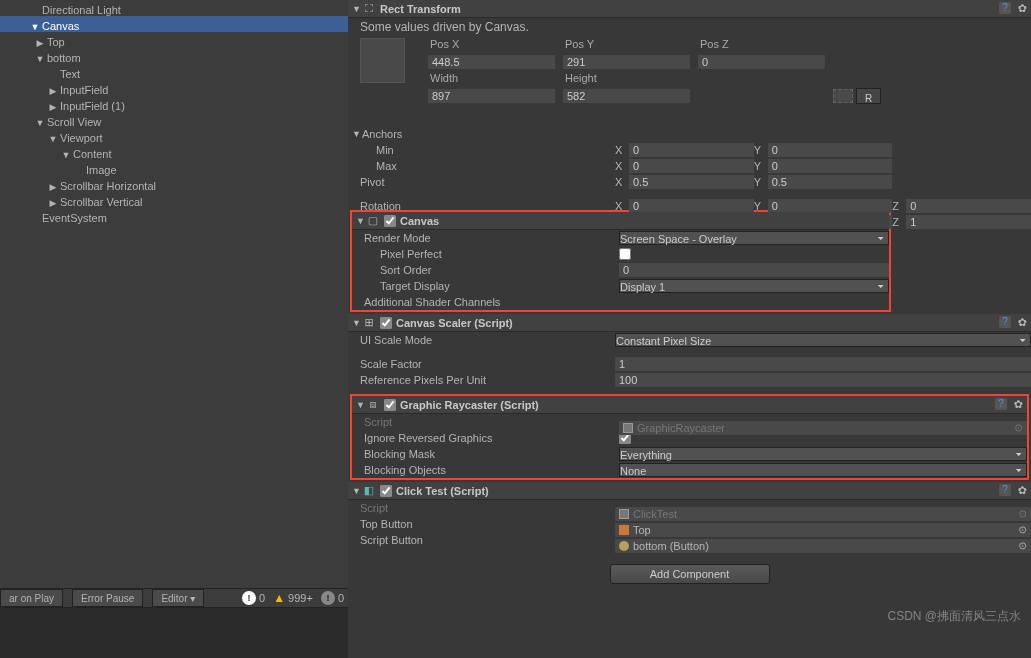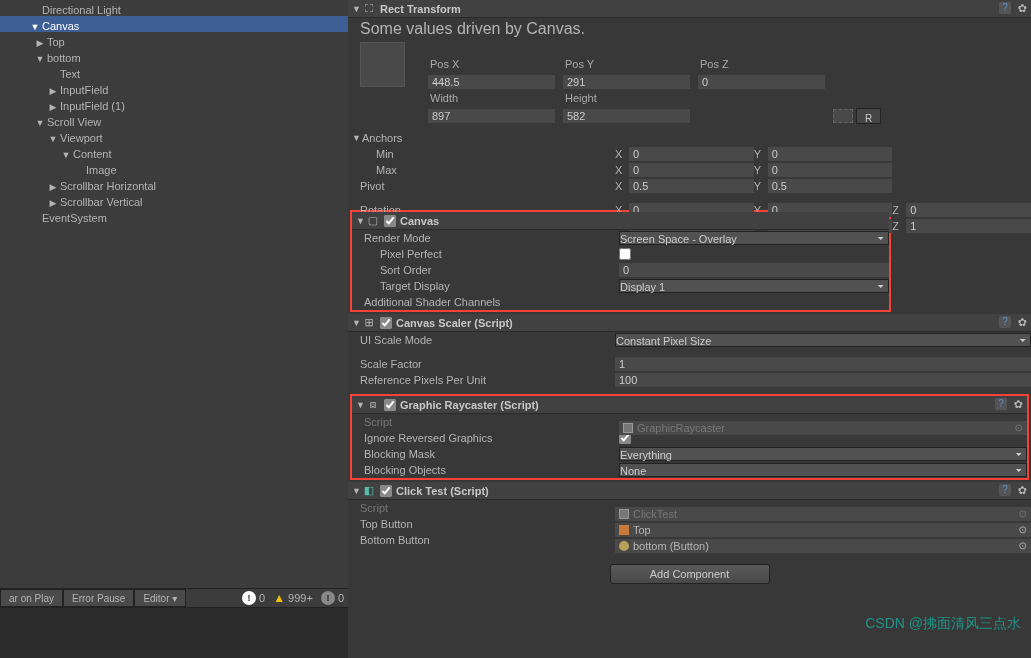--- a/index.html
+++ b/index.html
@@ -9,21 +9,21 @@
     .h-item { display: flex; align-items: flex-end; height: 16px; cursor: pointer; }
     .h-item.selected { background: #3e5f96; color: #fff; }
     .h-item .arrow { width: 10px; text-align: center; font-size: 9px; }
     .h-item .label { padding-left: 2px; }
     .indent-0 { padding-left: 30px; }
     .indent-1 { padding-left: 35px; }
     .indent-2 { padding-left: 48px; }
     .indent-3 { padding-left: 61px; }
     .indent-4 { padding-left: 74px; }
     .console-bar { position: absolute; bottom: 50px; left: 0; right: 0; height: 20px; background: #3c3c3c; display: flex; align-items: center; border-top: 1px solid #222; border-bottom: 1px solid #222; }
-    .console-btn { padding: 2px 8px; height: 18px; background: #4a4a4a; border: 1px solid #222; color: #b4b4b4; font-size: 10px; margin-right: 0; cursor: pointer; display: flex; align-items: center; }
+    .console-btn { padding: 2px 8px; height: 18px; background: #4a4a4a; border: 1px solid #222; color: #b4b4b4; font-size: 10px; margin-right: 9px; cursor: pointer; display: flex; align-items: center; }
     .console-spacer { flex: 1; }
     .badge { display: flex; align-items: center; gap: 3px; padding: 0 4px; }
     .badge-icon { width: 14px; height: 14px; border-radius: 50%; display: flex; align-items: center; justify-content: center; font-size: 9px; font-weight: bold; }
     .badge-white { background: #fff; color: #333; }
     .badge-yellow { color: #f0c000; font-size: 12px; }
     .badge-gray { background: #888; color: #222; }
     .console-content { position: absolute; bottom: 0; left: 0; right: 0; height: 50px; background: #2b2b2b; }
     .right-panel { flex: 1; background: #383838; height: 100%; overflow: hidden; }
     .inspector { padding-left: 0; }
     .component-header { display: flex; align-items: center; height: 18px; background: #414141; border-bottom: 1px solid #2a2a2a; padding-left: 4px; position: relative; }
@@ -50,27 +50,27 @@
     .obj-field .obj-icon.script { background: #777; border: 1px solid #999; }
     .disabled { color: #777; }
     .thumb { width: 45px; height: 45px; background: #494949; border: 1px solid #555; margin: 6px 0 6px 12px; position: absolute; }
     .section { position: relative; }
     .highlight-box { border: 2px solid #f44336; }
     .note { position: absolute; bottom: 0; font-size: 10px; color: #999; }
     .add-btn { width: 160px; height: 20px; background: linear-gradient(#5a5a5a, #484848); border: 1px solid #222; color: #ccc; margin: 8px auto; display: block; border-radius: 3px; }
     .btn-row { display: flex; justify-content: center; padding: 8px; }
     .r-btn { background: #454545; border: 1px solid #222; color: #ccc; padding: 1px 8px; height: 16px; font-size: 10px; }
     .dotted-btn { background: #494949; border: 1px dashed #666; width: 20px; height: 14px; }
-    .pos-grid { display: grid; grid-template-columns: 135px 135px 135px auto; padding-left: 80px; gap: 0; margin-top: 20px; }
+    .pos-grid { display: grid; grid-template-columns: 135px 135px 135px auto; padding-left: 80px; gap: 0; }
     .pos-grid .gcell { height: 17px; line-height: 17px; display: flex; align-items: center; padding-right: 4px; }
     .gval { background: #494949; flex: 1; height: 14px; line-height: 14px; padding: 0 4px; color: #ccc; margin-right: 4px; }
     .glabel { color: #aaa; padding-left: 2px; }
     .fold-row { display: flex; align-items: center; height: 16px; padding-left: 4px; }
     .fold-row .arrow { width: 10px; font-size: 9px; }
-    .watermark { position: absolute; right: 10px; bottom: 25px; color: #14b8a6; font-size: 14px; opacity: 0.7; }
+    .watermark { position: absolute; right: 10px; bottom: 33px; color: #a3a3a3; font-size: 12px; opacity: 0.7; }
   </style>
 </head>
 <body>
 
 <div class="left-panel">
   <div class="hierarchy">
     <div class="h-item indent-0">
         <span class="arrow"></span>
         <span class="label">Directional Light</span>
       </div>
@@ -152,21 +152,21 @@
   <div class="inspector">
 
     <div class="component-header">
       <span class="fold">▼</span>
       <span class="icon">⛶</span>
       <span class="title">Rect Transform</span>
       <span class="help">?</span>
       <span class="gear">✿</span>
     </div>
     <div class="section" style="height: 190px;">
-      <div class="note" style="position: static; padding: 2px 0 2px 12px; font-size: 16px; color: #b4b4b4;">Some values driven by Canvas.</div>
+      <div class="note" style="position: static; padding: 2px 0 2px 12px; font-size: 12px; color: #b4b4b4;">Some values driven by Canvas.</div>
       <div class="thumb" style="margin-top: 2px;"></div>
       <div class="pos-grid" style="position: absolute; top: 18px; left:0; right:0;">
         <div class="gcell glabel">Pos X</div>
         <div class="gcell glabel">Pos Y</div>
         <div class="gcell glabel">Pos Z</div>
         <div class="gcell"></div>
         <div class="gcell">
             <span class="gval disabled">448.5</span>
           </div>
         <div class="gcell">
@@ -371,21 +371,21 @@
         </span>
       </div>
     <div class="row">
         <span class="label">Top Button</span>
         <span class="obj-field">
           <span class="obj-icon cube"></span>
           <span>Top</span>
         </span>
       </div>
     <div class="row">
-        <span class="label">Bottom Button</span>
+        <span class="label">Script Button</span>
         <span class="obj-field">
           <span class="obj-icon" style="background:#b8a05a; border-radius:50%;"></span>
           <span>bottom (Button)</span>
         </span>
       </div>
 
     <div class="btn-row">
         <button class="add-btn">Add Component</button>
       </div>
   </div>

